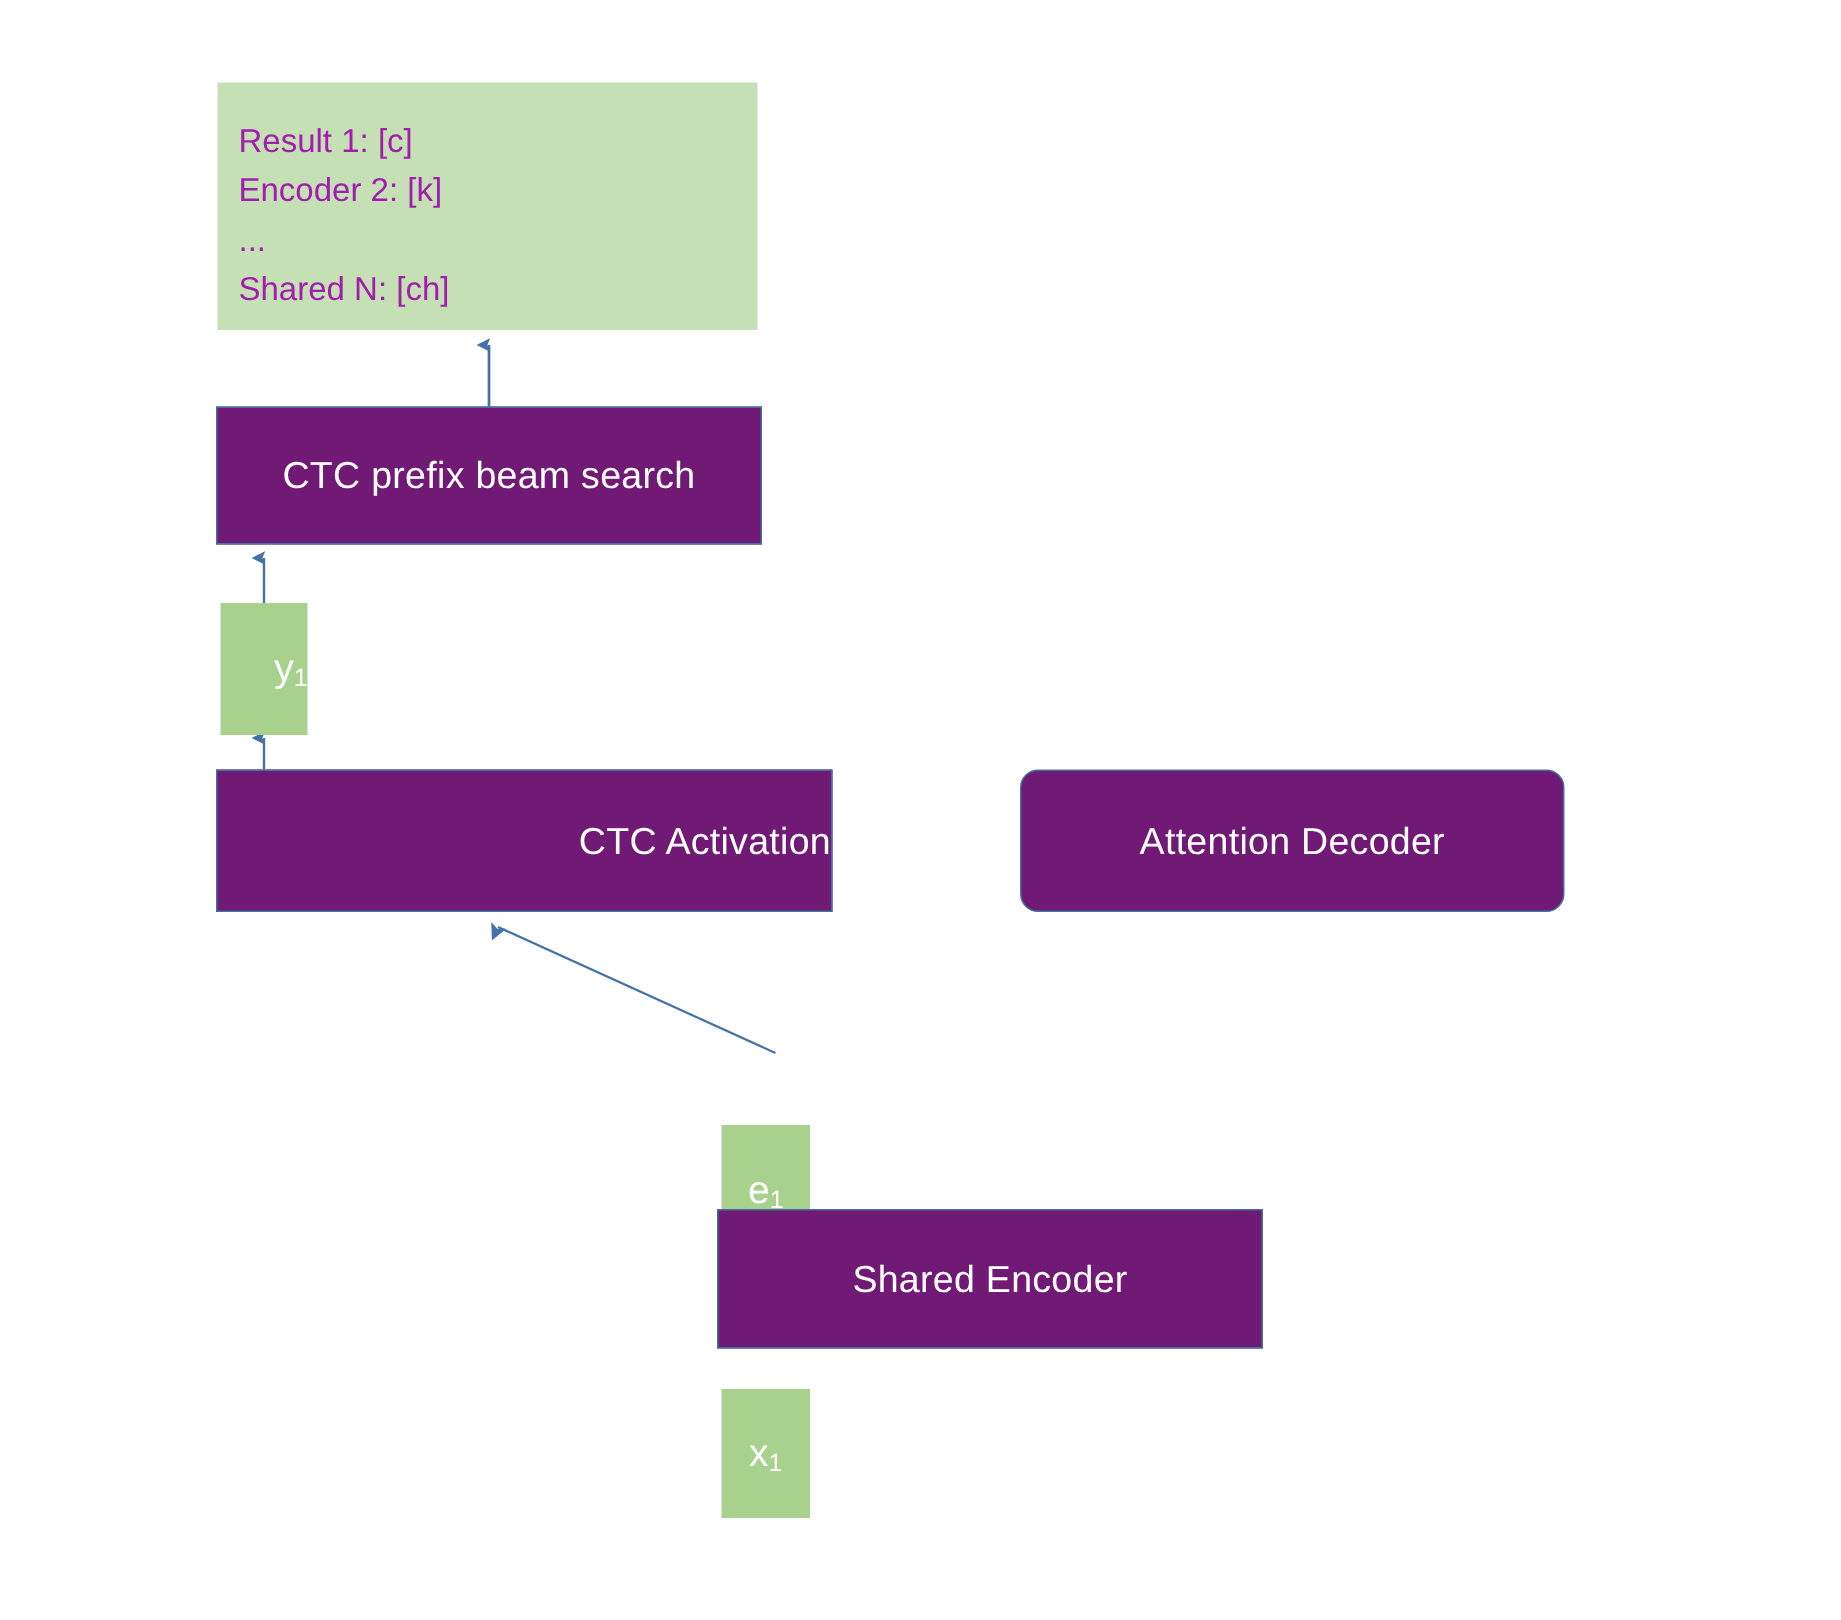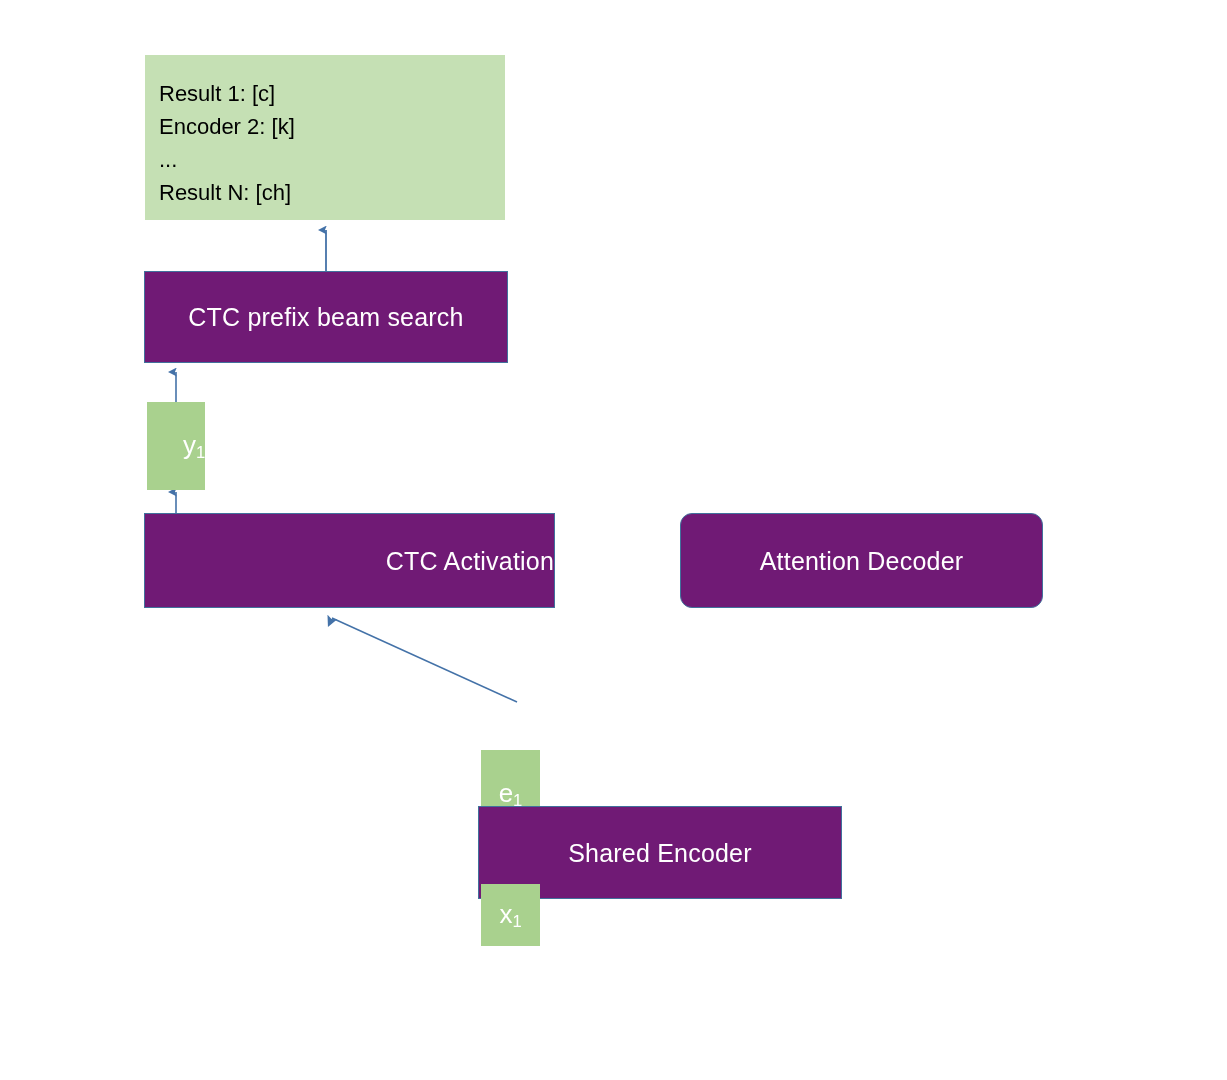--- a/index.html
+++ b/index.html
@@ -48,21 +48,21 @@
     font-size: 26px;
   }
   .node-results {
     background: #c5e0b4;
     border: none;
     display: block;
     padding: 22px 14px 0 14px;
     font-size: 22px;
     line-height: 1.50;
     text-align: left;
-    color: #000000;
+    color: #a21caf;
   }
   .result-line {
     white-space: pre;
   }
   .result-ellipsis {
     font-size: 22px;
     line-height: 1.50;
   }
   .sub {
     font-size: 0.64em;
@@ -70,21 +70,21 @@
     letter-spacing: 0;
   }
   
   #results-box        { left: 145px; top: 55px;  width: 360px; height: 165px; }
   #ctc-beam-box       { left: 144px; top: 271px; width: 364px; height: 92px;  }
   #y1-box             { left: 147px; top: 402px; width: 58px;  height: 88px; padding-left: 36px;  }
   #ctc-activation-box { left: 144px; top: 513px; width: 411px; height: 95px; justify-content: flex-end;  }
   #attention-box      { left: 680px; top: 513px; width: 363px; height: 95px; border-radius: 12px;  }
   #e1-box             { left: 481px; top: 702px; width: 59px;  height: 88px; margin-top: 48px;  }
   #encoder-box        { left: 478px; top: 806px; width: 364px; height: 93px;  }
-  #x1-box             { left: 481px; top: 884px; width: 59px;  height: 62px;  }
+  #x1-box             { left: 481px; top: 926px; width: 59px;  height: 86px;  }
 </style>
 </head>
 <body>
 
 <div id="canvas">
 
   <svg id="edges" viewBox="0 0 1227 1080">
     <defs>
       <marker id="arrowUp" markerWidth="9" markerHeight="9" refX="4.5" refY="8.2" orient="auto" markerUnits="userSpaceOnUse">
         <path d="M4.5 0 L9 9 L4.5 7.1 L0 9 Z" fill="#4472a8"></path>
@@ -100,21 +100,21 @@
 
     <line x1="326" y1="271" x2="326" y2="230" stroke="#4472a8" stroke-width="1.8" marker-end="url(#arrowUp)"></line>
 
     <line x1="517" y1="702" x2="332" y2="618" stroke="#4472a8" stroke-width="1.5" marker-end="url(#arrowDiag)"></line>
   </svg>
 
   <div class="node node-results" id="results-box">
     <div class="result-line">Result 1: [c]</div>
     <div class="result-line">Encoder 2: [k]</div>
     <div class="result-line result-ellipsis">...</div>
-    <div class="result-line">Result N: [ch]</div>
+    <div class="result-line">Shared N: [ch]</div>
   </div>
 
   <div class="node node-process" id="ctc-beam-box">
     <span>CTC prefix beam search</span>
   </div>
 
   <div class="node node-tensor" id="y1-box">
     <span><span>y</span><span class="sub">1</span></span>
   </div>
 

